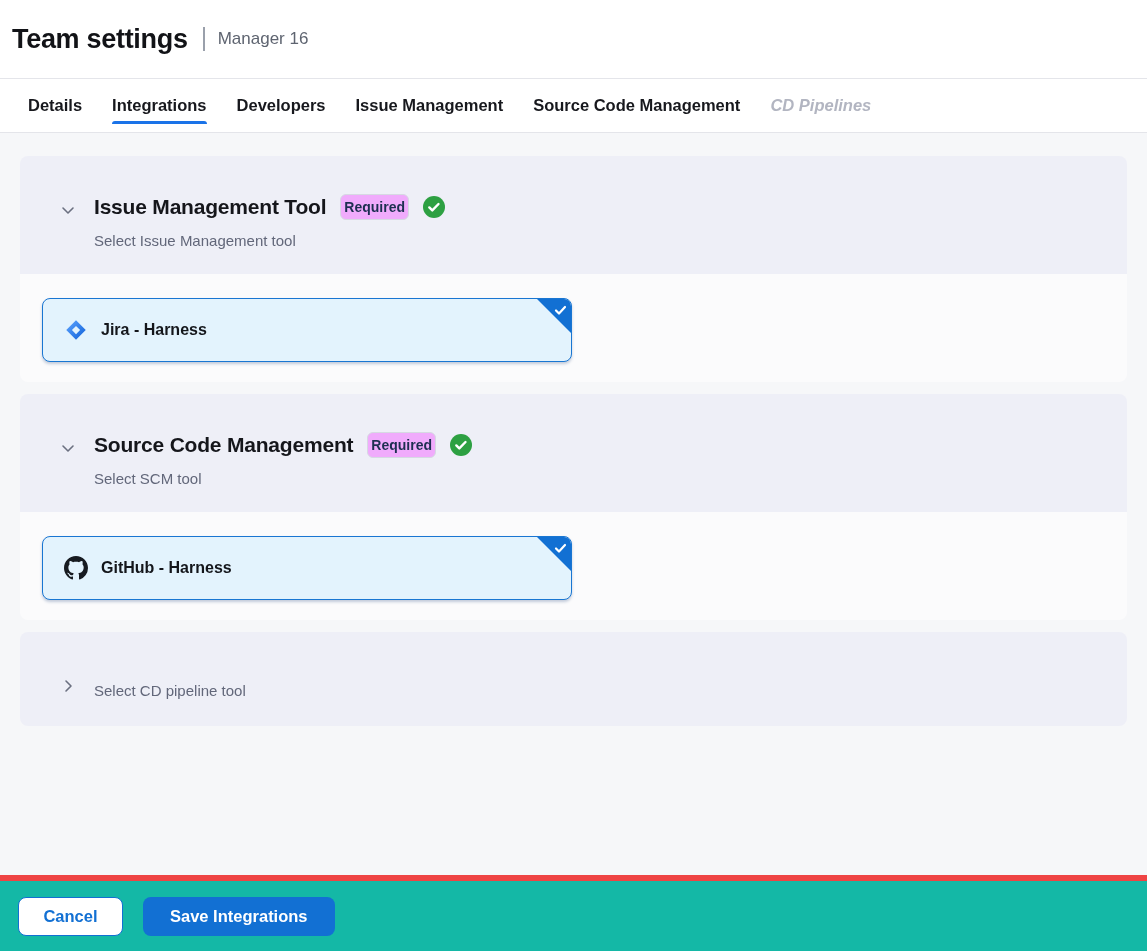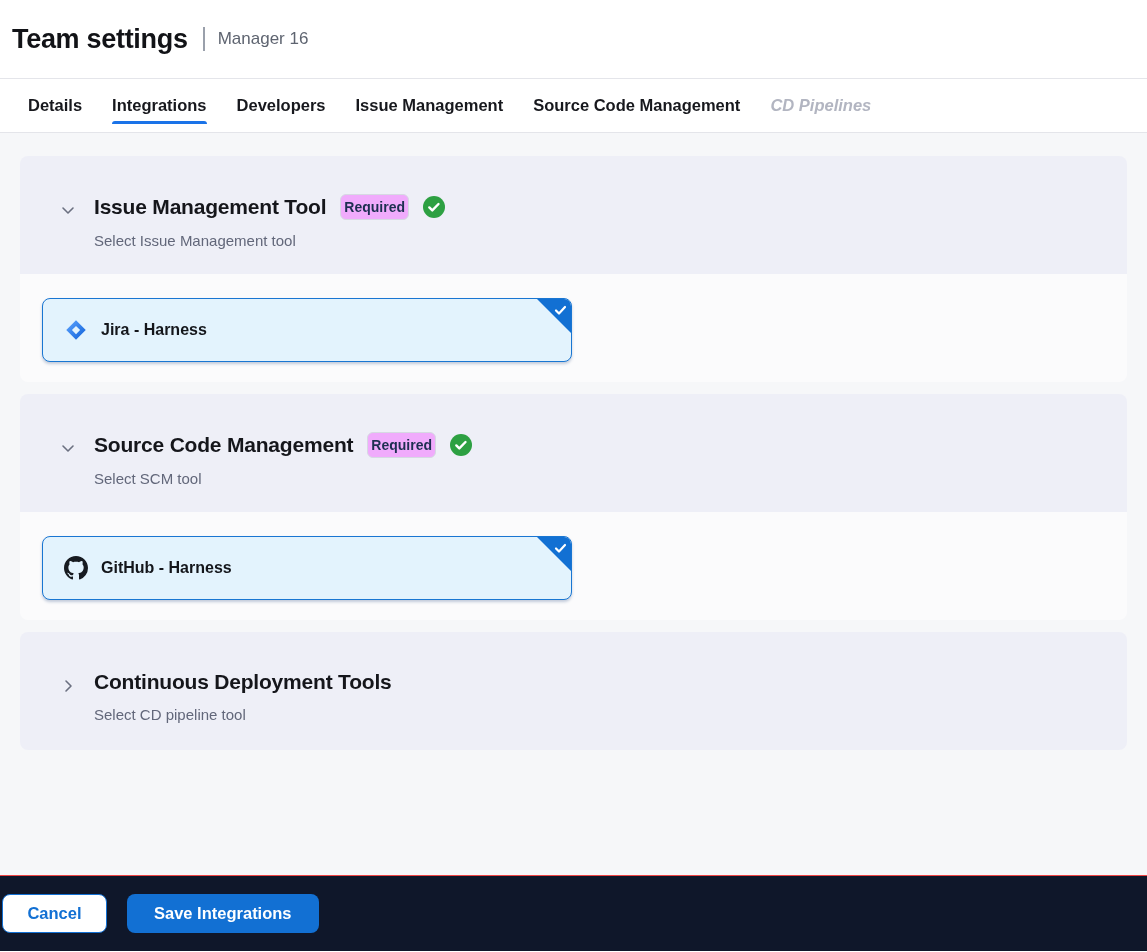--- a/index.html
+++ b/index.html
@@ -93,24 +93,24 @@
     width:0; height:0;
     border-top:34px solid #1270d3;
     border-left:34px solid transparent;
   }
   .corner-check { position:absolute; top:4px; right:3px; width:15px; height:15px; }
   .tool-icon { width:24px; height:24px; display:flex; }
 
   
   .footer {
     height:76px;
-    border-top:1px solid #ef4444;
-    background:#0f172a;
-    display:flex; align-items:center;
-    padding-left:2px; gap:20px;
+    border-top:6px solid #ef4444;
+    background:#14b8a6;
+    display:flex; align-items:center;
+    padding-left:18px; gap:20px;
   }
   .btn { height:39px; border-radius:8px; font-family:inherit; font-size:16.5px; font-weight:700; cursor:pointer; }
   .btn-cancel { width:105px; background:#fff; color:#1270d3; border:1.5px solid #1270d3; }
   .btn-save { padding:0 27px; background:#1270d3; color:#fff; border:none; }
 </style>
 </head>
 <body>
 
 <div class="page-header">
   <div class="page-title">Team settings</div>
@@ -219,23 +219,20 @@
     </div>
   </div>
 
   <div class="section">
     <div class="section-header collapsed">
       <span class="chevron">
         <svg width="16" height="16" viewBox="0 0 16 16" fill="none">
             <path d="M6 3l5 5-5 5" stroke="#6b7080" stroke-width="1.6" stroke-linecap="round" stroke-linejoin="round"></path>
           </svg>
       </span>
-      <div class="title-row">
-        <span class="section-title">Continuous Deployment Tools</span>
-      </div>
       <div class="section-subtitle">Select CD pipeline tool</div>
     </div>
   </div>
 
 </div>
 
 <div class="footer">
   <button class="btn btn-cancel">Cancel</button>
   <button class="btn btn-save">Save Integrations</button>
 </div>

